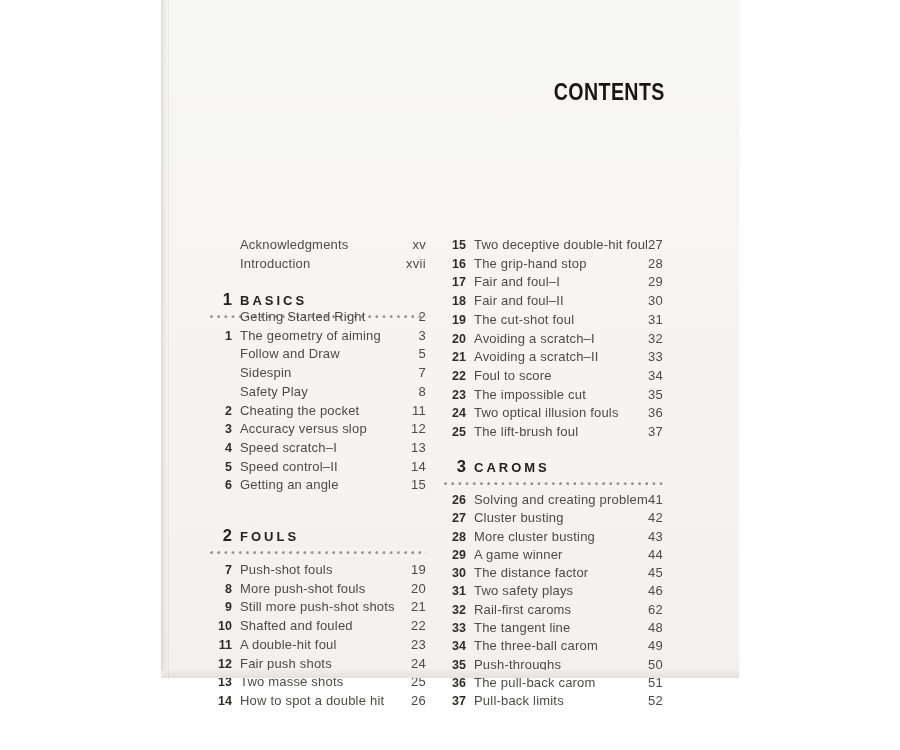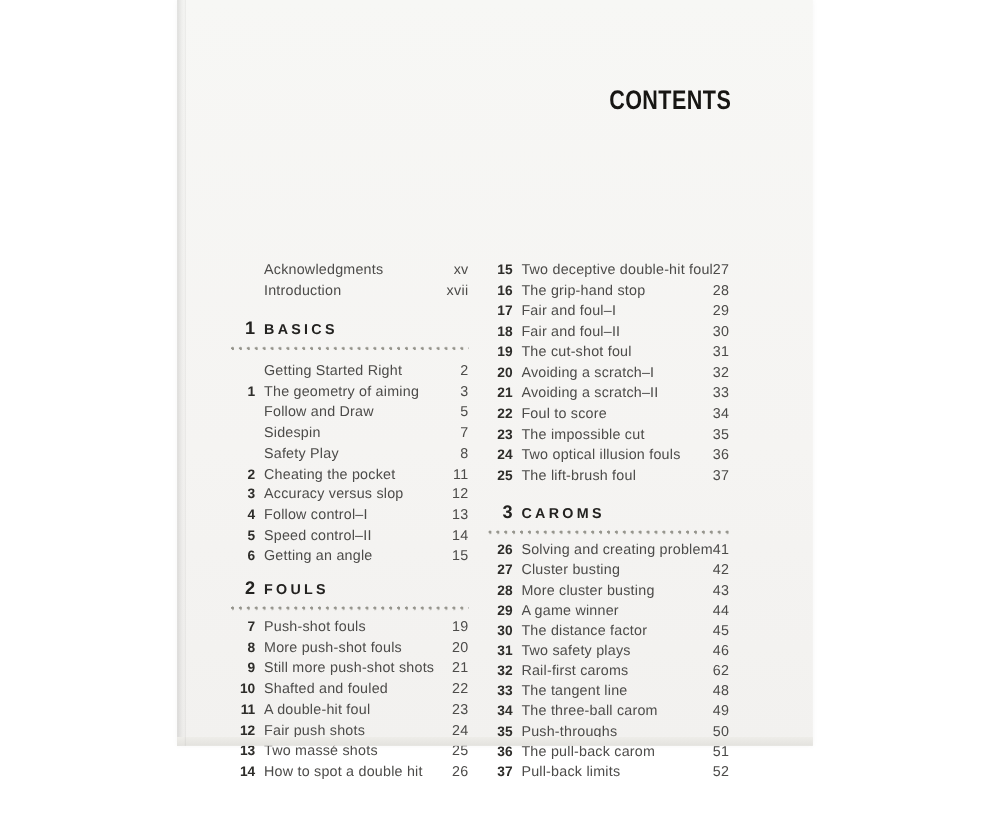--- a/index.html
+++ b/index.html
@@ -79,21 +79,21 @@
       </div>
 
     <div class="section-header" style="top:290px">
       <div class="sec-row">
         <span class="sec-num">1</span>
         <span class="sec-title">BASICS</span>
       </div>
       <div class="dots"></div>
     </div>
 
-    <div class="block" style="top:328px">
+    <div class="block" style="top:308px">
         <div class="row">
           <span class="num"></span>
           <span class="title">Getting Started Right</span>
           <span class="page">2</span>
         </div>
         <div class="row">
           <span class="num">1</span>
           <span class="title">The geometry of aiming</span>
           <span class="page">3</span>
         </div>
@@ -117,21 +117,21 @@
           <span class="title">Cheating the pocket</span>
           <span class="page">11</span>
         </div>
         <div class="row">
           <span class="num">3</span>
           <span class="title">Accuracy versus slop</span>
           <span class="page">12</span>
         </div>
         <div class="row">
           <span class="num">4</span>
-          <span class="title">Follow control–I</span>
+          <span class="title">Speed scratch–I</span>
           <span class="page">13</span>
         </div>
         <div class="row">
           <span class="num">5</span>
           <span class="title">Speed control–II</span>
           <span class="page">14</span>
         </div>
         <div class="row">
           <span class="num">6</span>
           <span class="title">Getting an angle</span>

